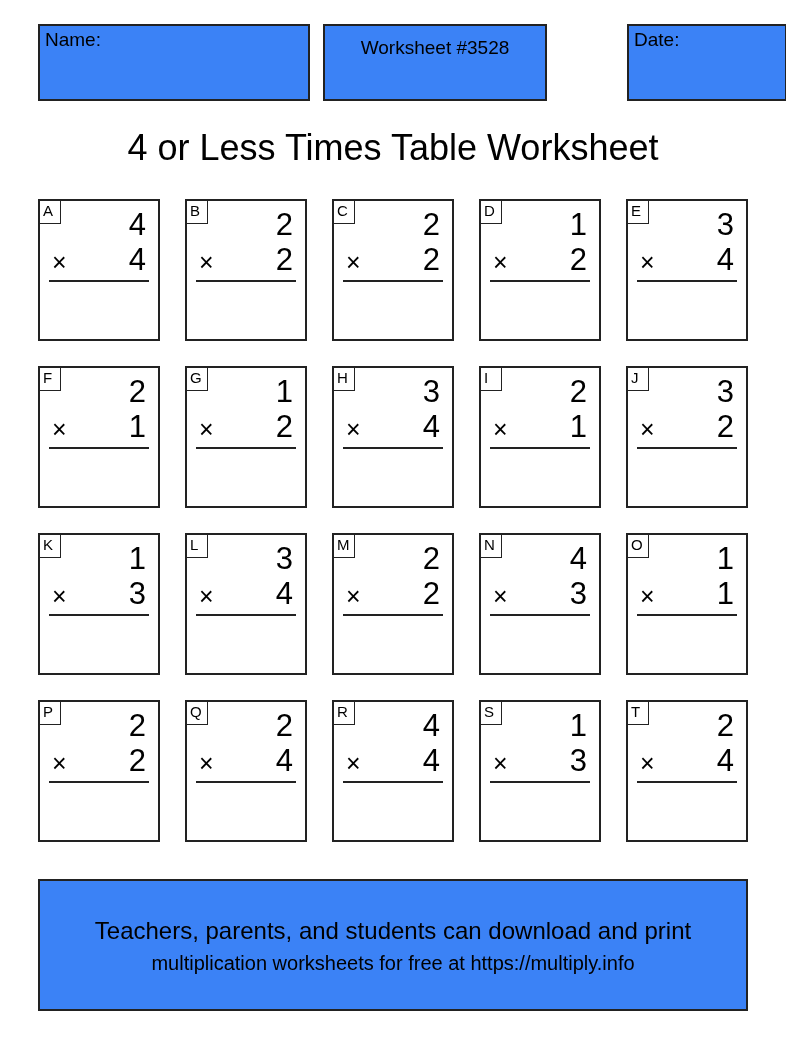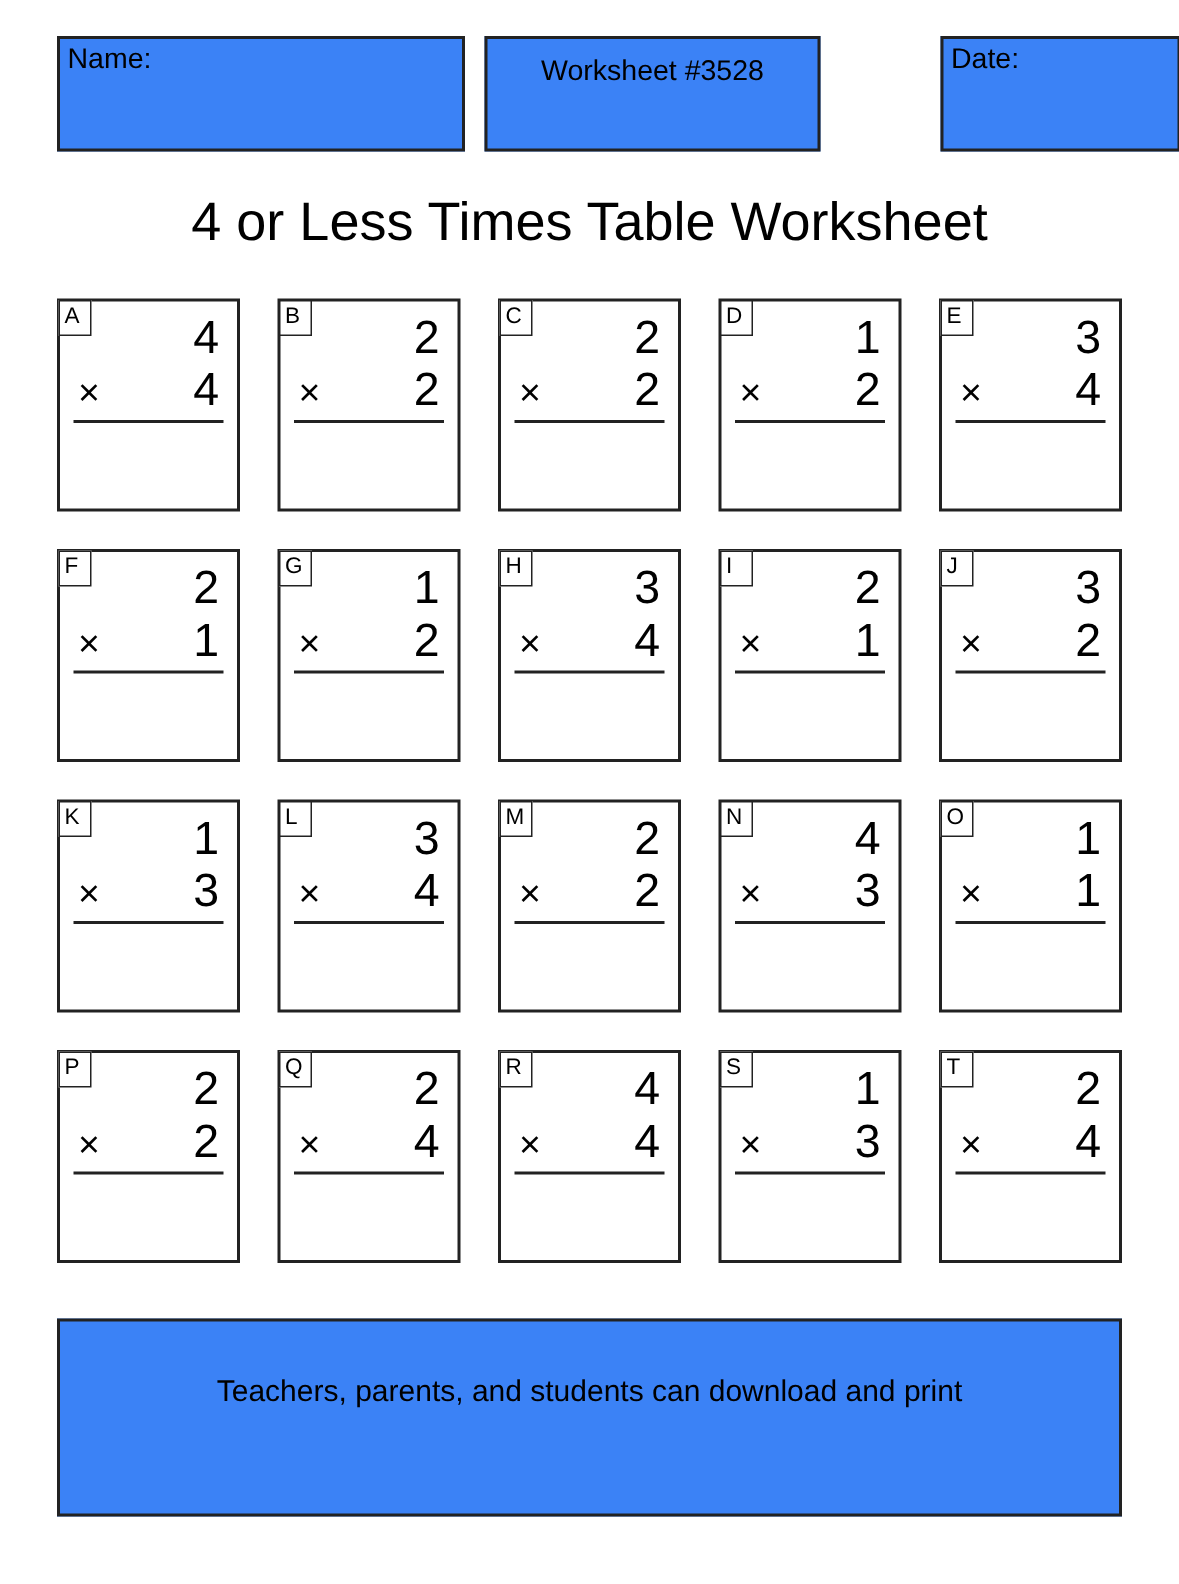--- a/index.html
+++ b/index.html
@@ -26,21 +26,21 @@
     .letter {
       position: absolute; left: -1px; top: -1px; width: 22px; height: 24px;
       border: 1.5px solid #222; box-sizing: border-box; font-size: 15px;
       line-height: 20px; padding-left: 3px; background: #fff;
     }
     .n1 { position: absolute; right: 12px; top: 6px; font-size: 31px; line-height: 36px; }
     .times { position: absolute; left: 12px; top: 46px; font-size: 25px; line-height: 30px; }
     .n2 { position: absolute; right: 12px; top: 41px; font-size: 31px; line-height: 36px; }
     .rule { position: absolute; left: 9px; right: 9px; top: 79px; height: 2px; background: #222; }
     .footer-box { left: 38px; top: 879px; width: 710px; height: 132px; text-align: center; }
-    .foot1 { position: absolute; left: 0; right: 0; top: 36px; font-size: 20px; }
+    .foot1 { position: absolute; left: 0; right: 0; top: 36px; font-size: 24px; }
     .foot2 { position: absolute; left: 0; right: 0; top: 71px; font-size: 20px; }
   </style>
 </head>
 <body>
 
 <div class="box name-box">
   <span class="hdr-label">Name:</span>
 </div>
 
 <div class="box ws-box">
@@ -191,13 +191,14 @@
       <div class="letter">T</div>
       <div class="n1">2</div>
       <div class="times">×</div>
       <div class="n2">4</div>
       <div class="rule"></div>
     </div>
   </div>
 
 <div class="box footer-box">
   <div class="foot1">Teachers, parents, and students can download and print</div>
+  <div class="foot2">multiplication worksheets for free at https://multiply.info</div>
 </div>
 
 </body></html>

